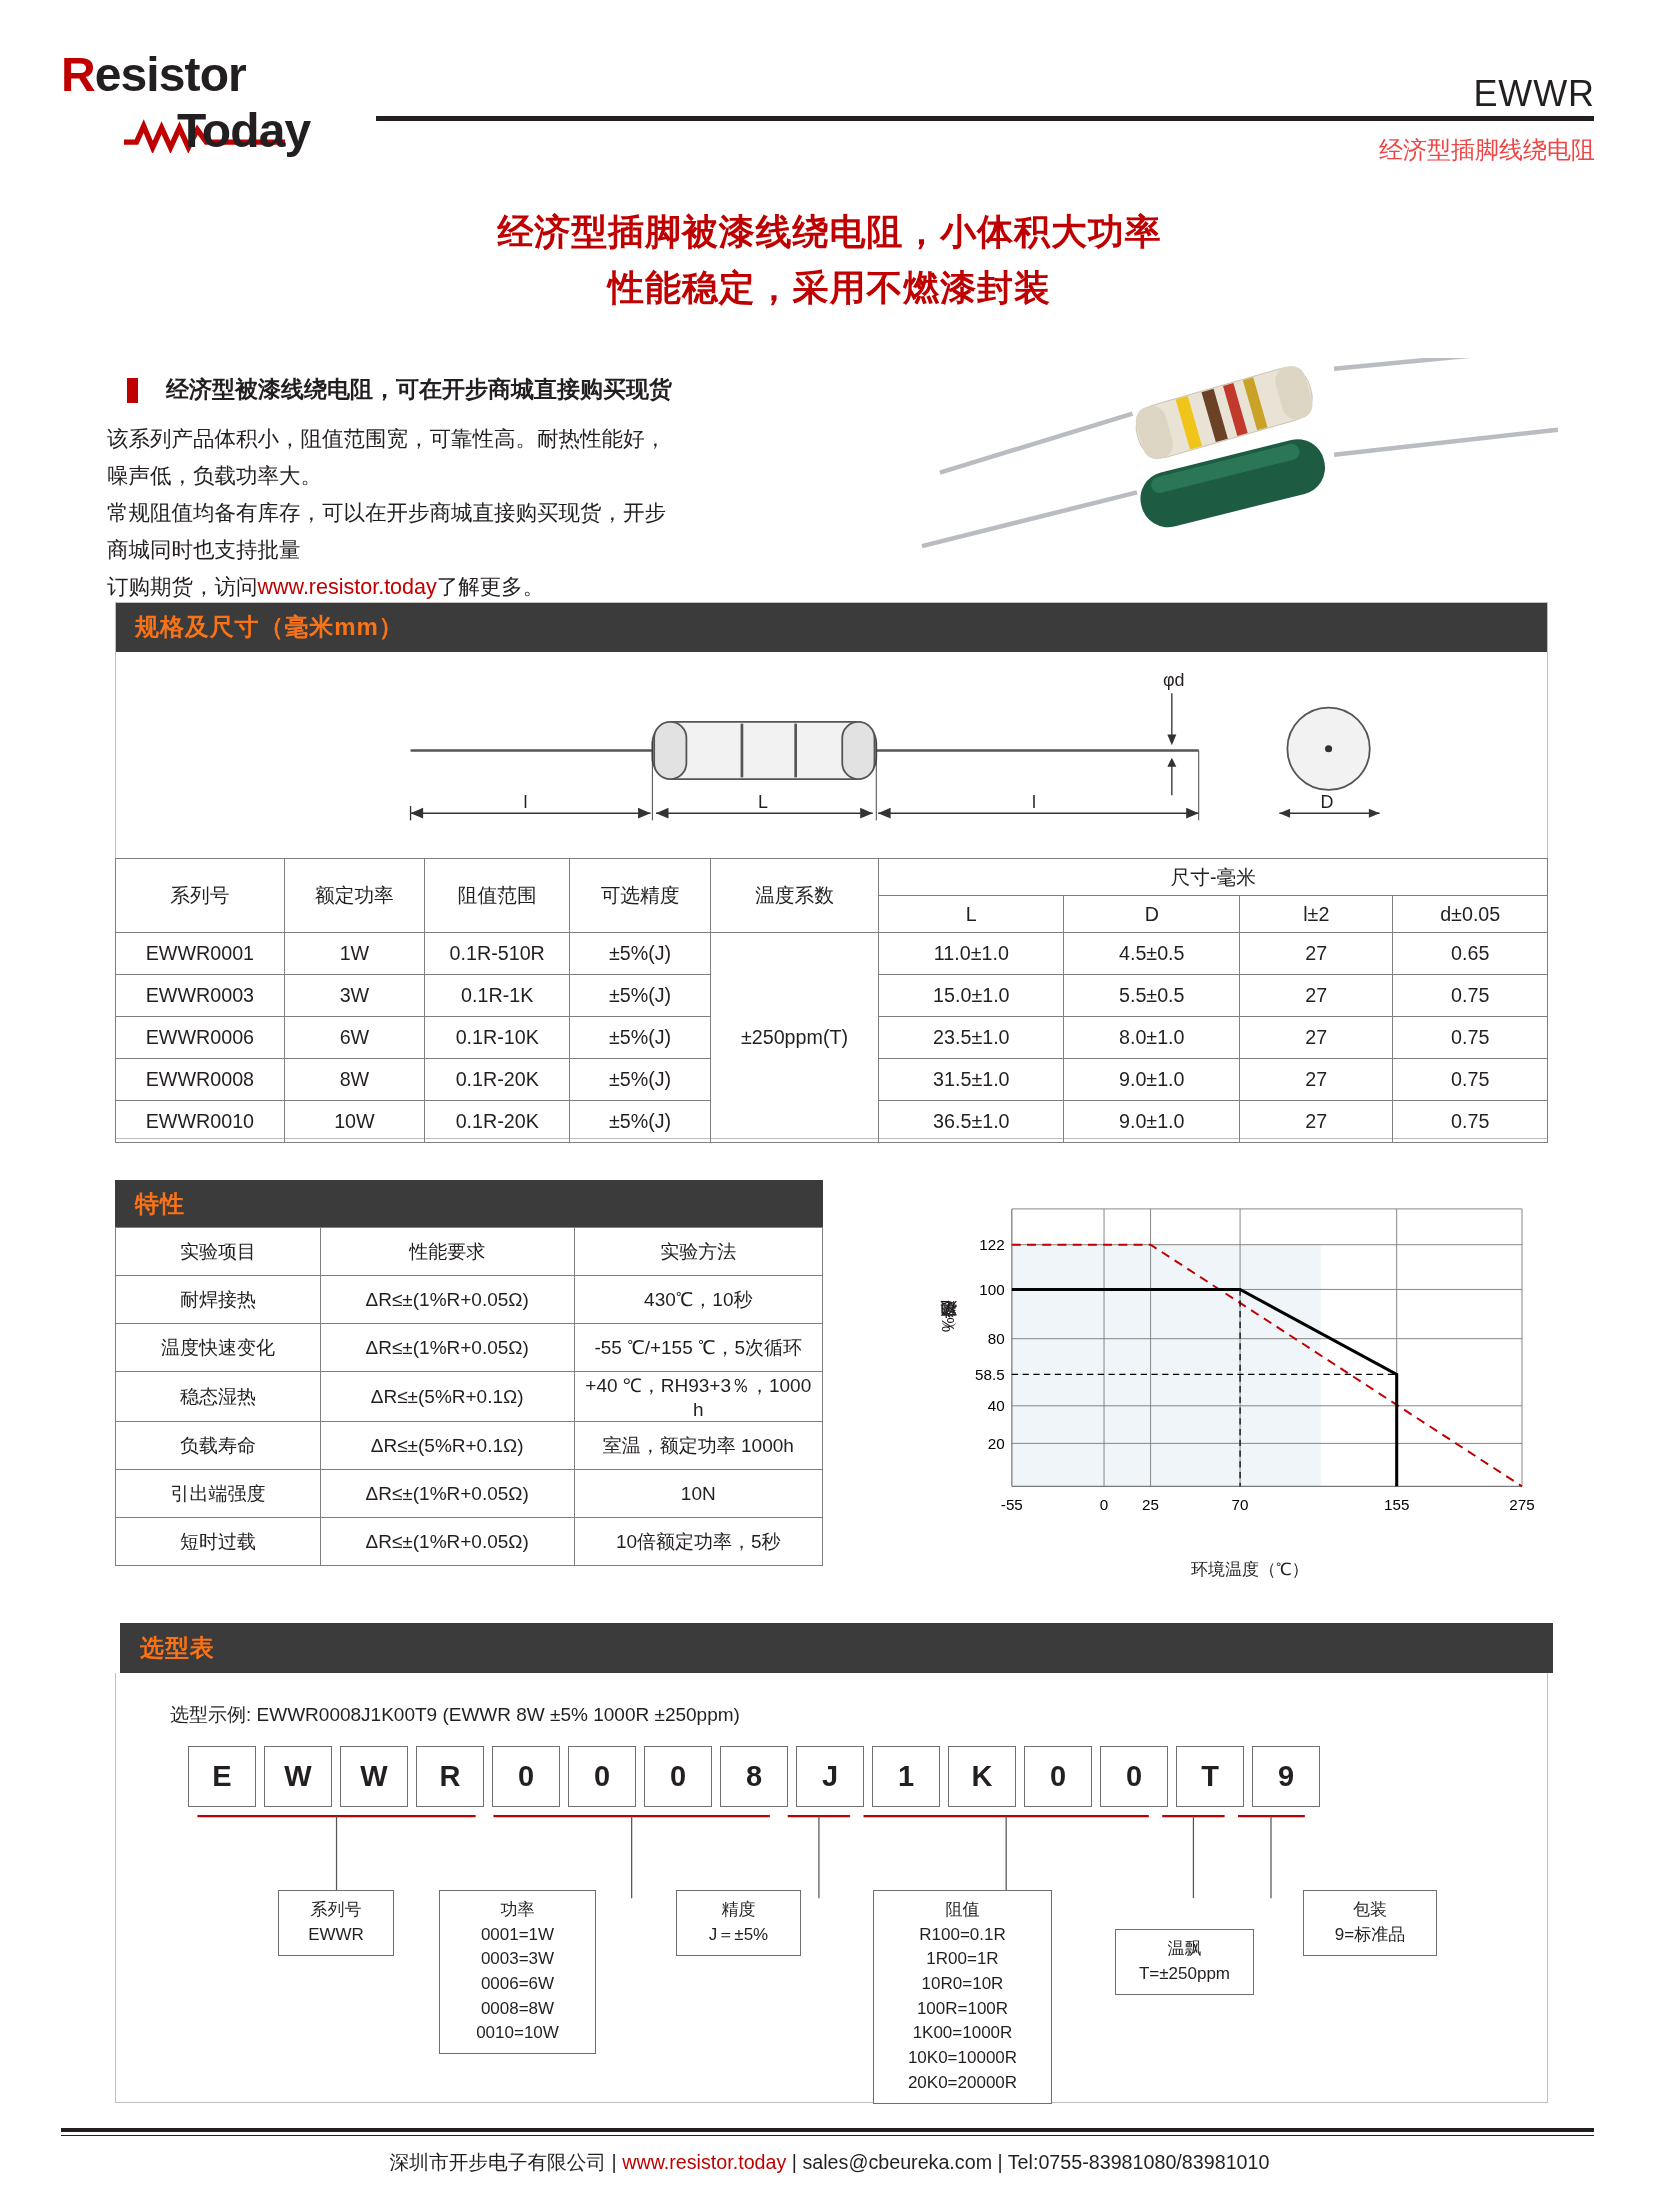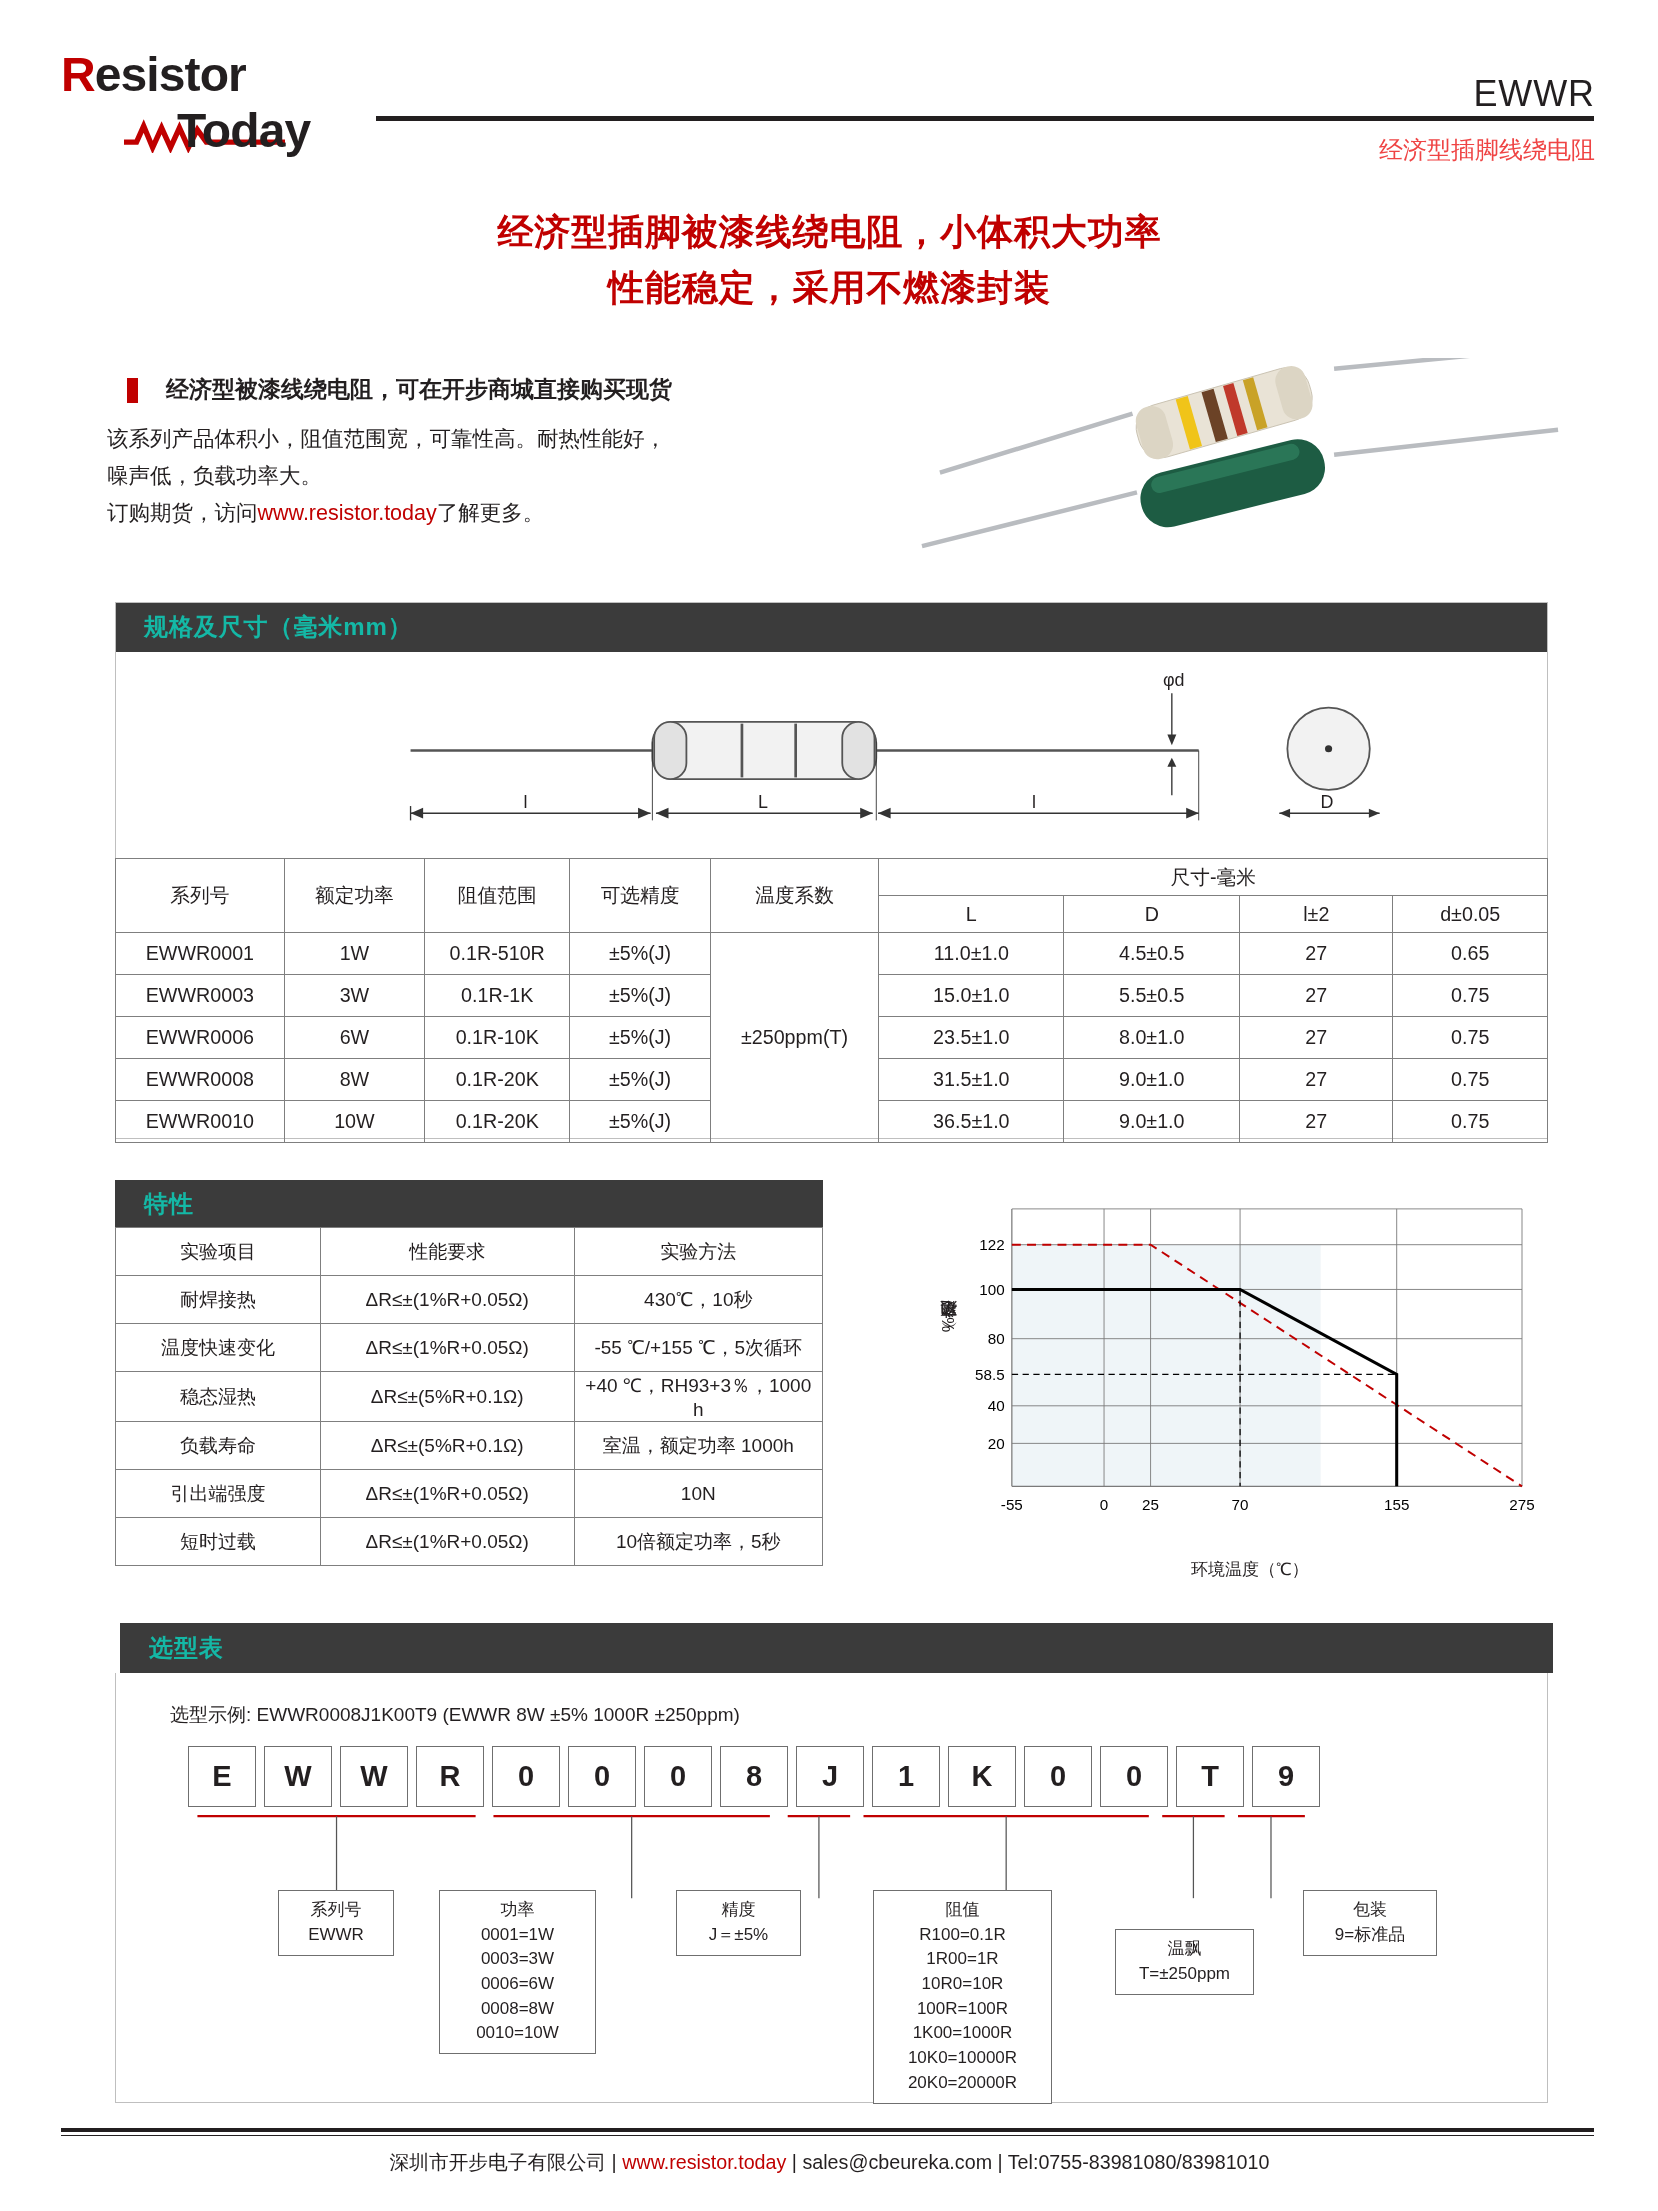--- a/index.html
+++ b/index.html
@@ -30,22 +30,22 @@
   
   .intro-bullet { position:absolute; left:125px; top:374px; font-size:23px; font-weight:bold; color:#231f20; }
   .intro-sq { position:absolute; left:127px; top:378px; width:10.7px; height:25px; background:#c00000; }
   .intro-p { position:absolute; left:107px; top:421px; width:573px; font-size:21.5px; line-height:1.72; color:#231f20; }
   .intro-p a { color:#c00000; text-decoration:none; }
 
   
   .photo { position:absolute; left:913px; top:358px; width:663px; height:215px; }
 
   
-  .sec-bar { position:absolute; background:#3b3b3b; color:#14b8a6; font-size:24px; font-weight:bold;
-             display:flex; align-items:center; padding-left:29px; box-sizing:border-box; letter-spacing:0.9px; }
+  .sec-bar { position:absolute; background:#3b3b3b; color:#f97316; font-size:24px; font-weight:bold;
+             display:flex; align-items:center; padding-left:20px; box-sizing:border-box; letter-spacing:0.9px; }
 
   
   .spec-box { position:absolute; left:115px; top:602px; width:1433px; height:537px; border:0.9px solid #bfbfbf; box-sizing:border-box; }
   .spec-hd { left:115px; top:602px; width:1433px; height:50px; }
   .dim-draw { position:absolute; left:115px; top:652px; width:1433px; height:206px; }
 
   table.spec { position:absolute; left:115px; top:858px; width:1433px; border-collapse:collapse; font-size:19.7px; }
   table.spec td, table.spec th { border:0.9px solid #7f7f7f; text-align:center; padding:0; height:41px; font-weight:normal; }
   table.spec .hrow td { height:36px; }
 
@@ -96,20 +96,21 @@
 
   <div class="headline">
     <div>经济型插脚被漆线绕电阻，小体积大功率</div>
     <div>性能稳定，采用不燃漆封装</div>
   </div>
 
   <div class="intro-sq"></div>
   <div class="intro-bullet" style="left:166px;">经济型被漆线绕电阻，可在开步商城直接购买现货</div>
   <div class="intro-p">
     <div>该系列产品体积小，阻值范围宽，可靠性高。耐热性能好，噪声低，负载功率大。</div>
+    <div>常规阻值均备有库存，可以在开步商城直接购买现货，开步商城同时也支持批量</div>
     <div>
       <span>订购期货，访问</span><a href="#">www.resistor.today</a><span>了解更多。</span>
     </div>
   </div>
 
   <div class="photo">
     <svg width="663" height="215" viewBox="0 0 740 240">
 
       <line x1="30" y1="128" x2="245" y2="62" stroke="#b9bcc0" stroke-width="5"></line>
       <line x1="470" y1="12" x2="700" y2="-10" stroke="#b9bcc0" stroke-width="5"></line>

